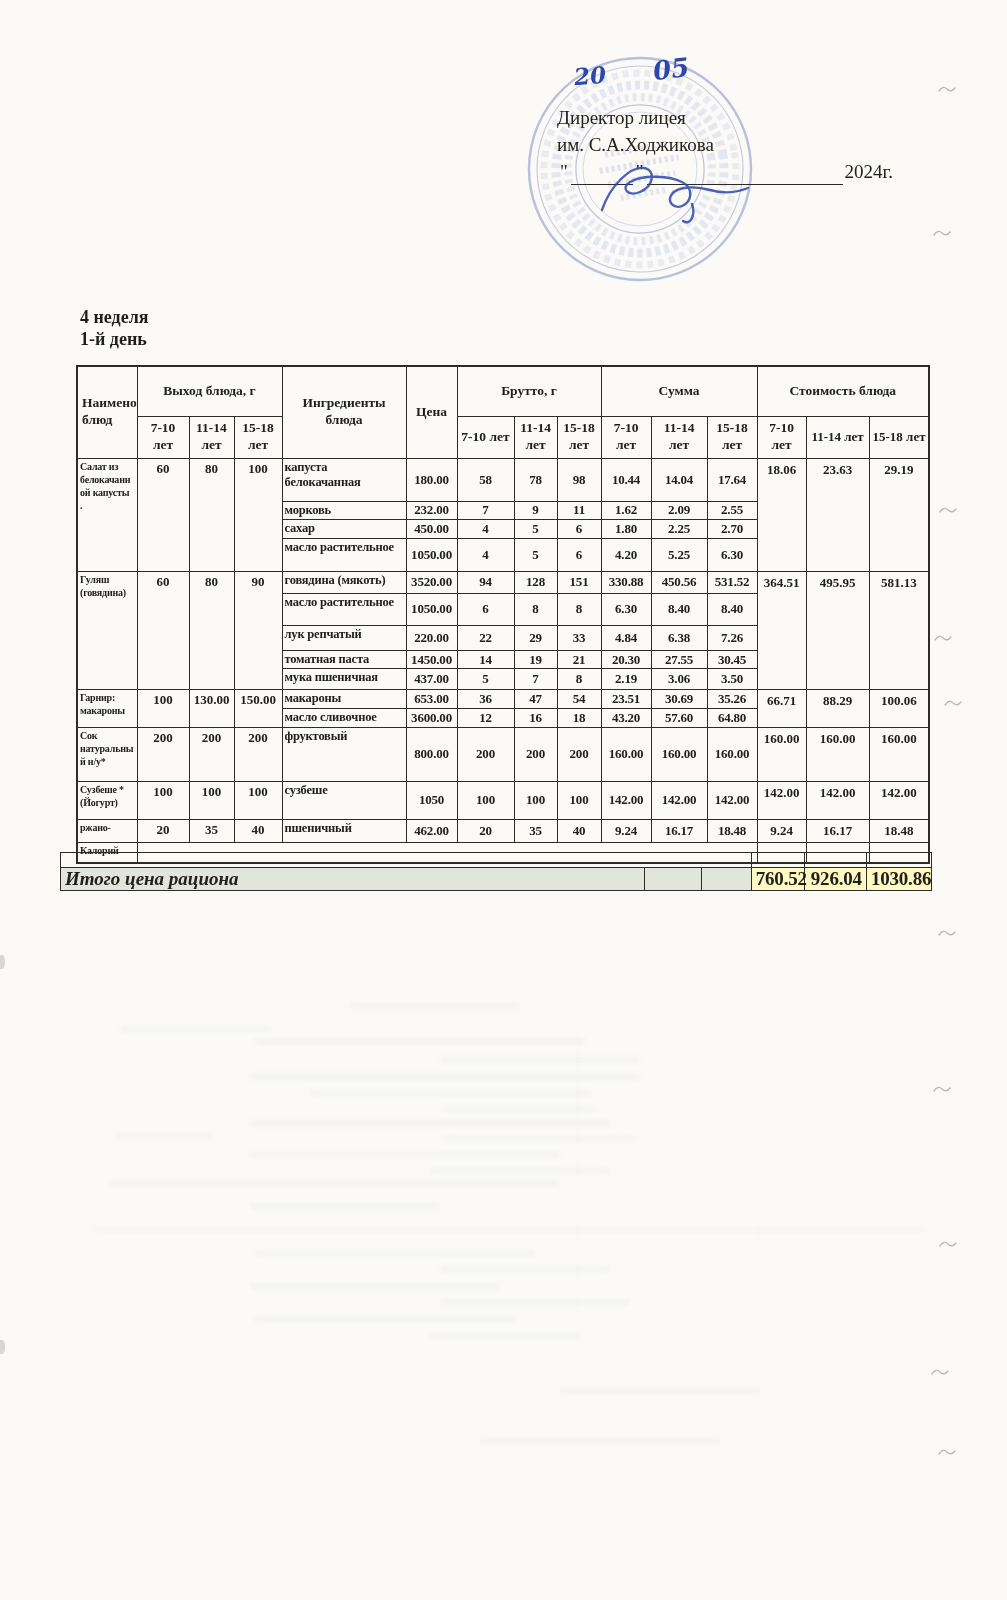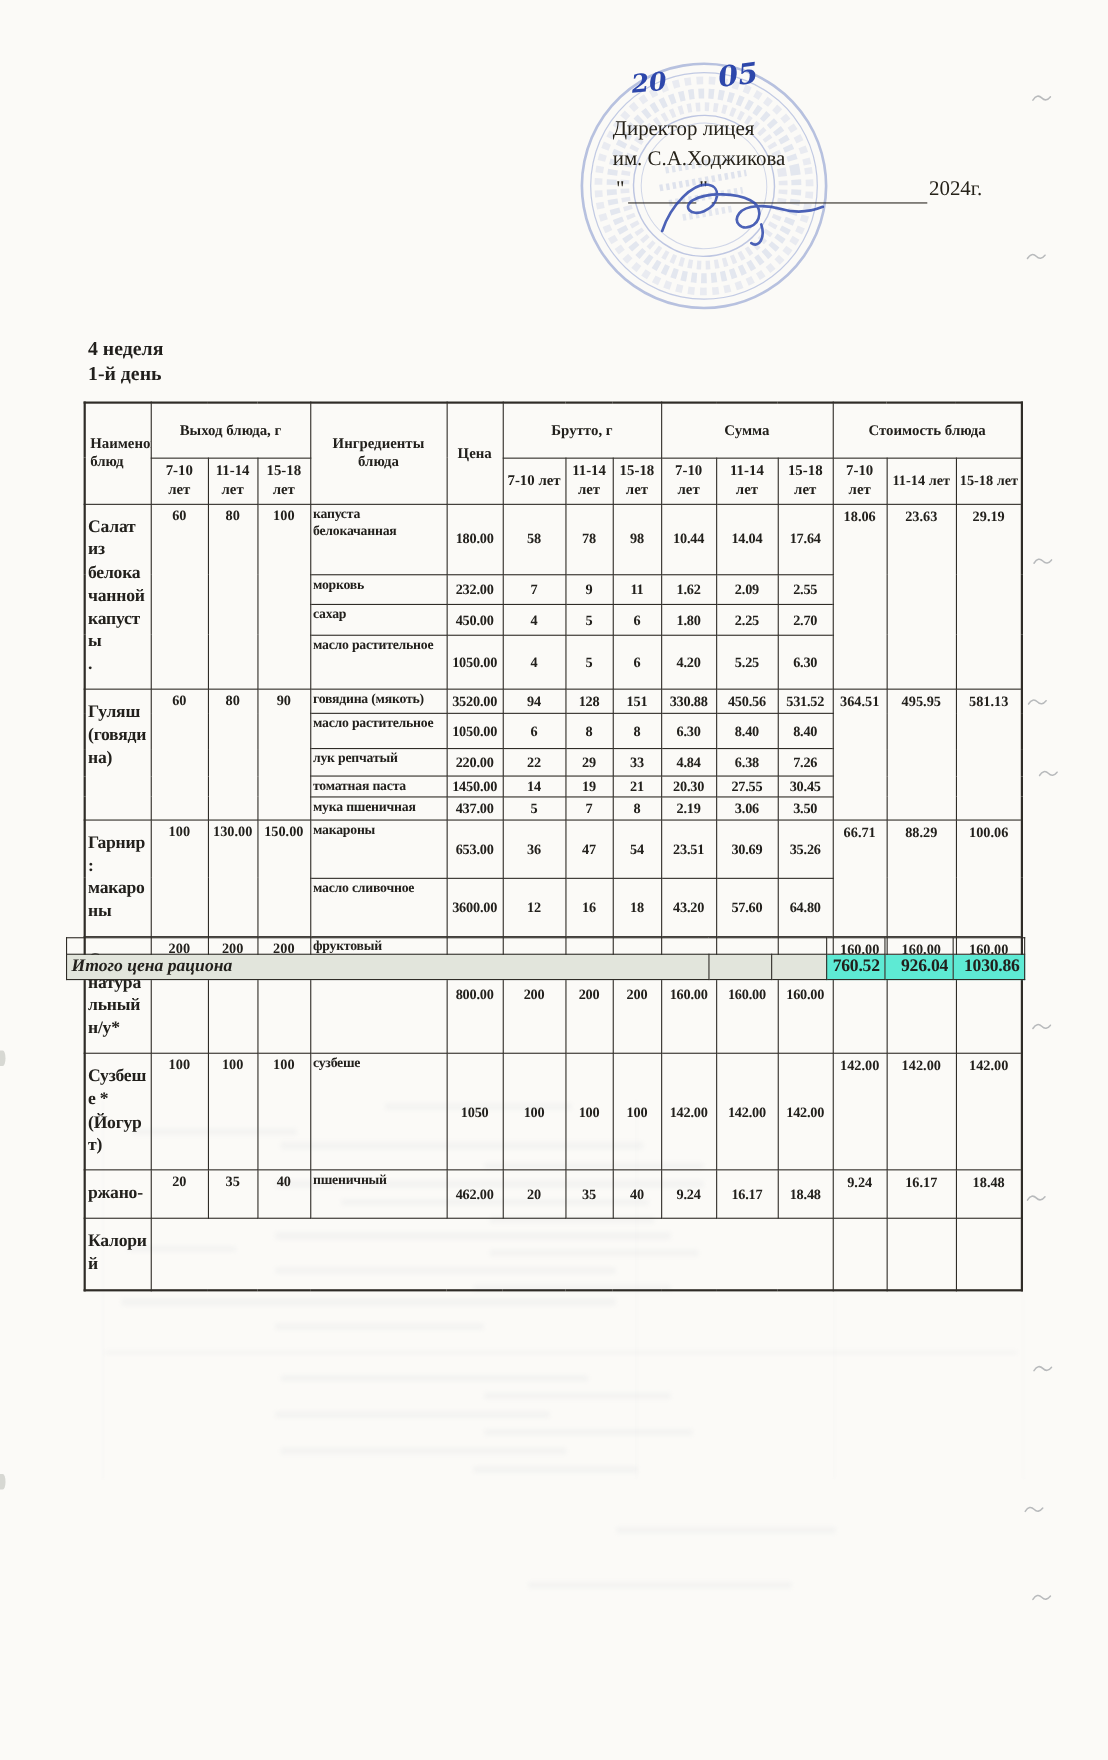--- a/index.html
+++ b/index.html
@@ -41,43 +41,43 @@
     border-collapse:collapse;table-layout:fixed;
     font-size:13px;font-weight:bold;color:#22201c;
     border:2px solid #2f2c27;
   }
   .menu-table th,.menu-table td{border:1.4px solid #2f2c27;padding:0 3px;overflow:hidden;}
   .menu-table th{font-size:13.5px;text-align:center;vertical-align:middle;line-height:1.25;font-weight:bold;}
   .menu-table tr.h1{height:50px;}
   .menu-table tr.h2{height:42px;}
   th.name-h{text-align:left;padding:2px 4px;}
   th.nowrap{white-space:nowrap;font-size:13px;}
-  td.name-cell{vertical-align:top;text-align:left;font-size:16px;line-height:1.3;padding:11px 2px;
+  td.name-cell{vertical-align:top;text-align:left;font-size:10px;line-height:1.3;padding:1px 2px;
     word-break:break-word;white-space:pre-line;letter-spacing:-.2px;}
   td.out-cell{vertical-align:top;text-align:center;padding-top:2px;}
   td.ing-cell{vertical-align:top;text-align:left;font-size:12.5px;line-height:1.25;padding:1px 2px;
     word-break:break-word;letter-spacing:-.2px;}
   td.num-cell{text-align:center;vertical-align:middle;letter-spacing:-.2px;}
   td.cost-cell{vertical-align:top;text-align:center;padding-top:3px;}
   td.merged-empty{}
 
   
   .totals-table{
     position:absolute;left:60px;top:852px;width:872px;
     border-collapse:collapse;table-layout:fixed;
-    font-size:16px;font-weight:bold;color:#22201c;
+    font-size:19px;font-weight:bold;color:#22201c;
     border:1.6px solid #2f2c27;
   }
   .totals-table td{border:1.4px solid #2f2c27;padding:0 4px;}
   .totals-table tr.strip{height:15px;}
   .totals-table tr.trow{height:23px;}
   td.strip-cell{background:transparent;}
   td.totals-label{font-style:italic;text-align:left;background:#e2e5dc;}
   td.totals-empty{background:#e2e5dc;}
-  td.totals-val{text-align:right;background:#5eead4;letter-spacing:-.2px;}
+  td.totals-val{text-align:right;background:#fef9c3;letter-spacing:-.2px;}
 
   
   .pen-mark{position:absolute;opacity:.6;}
   .pen-mark path{stroke:#8d9196;stroke-width:1.4;fill:none;stroke-linecap:round;}
   .edge-smudge{position:absolute;left:0;width:5px;height:14px;background:#b9bbb6;opacity:.55;border-radius:0 50% 50% 0;display:block;}
 </style>
 </head>
 <body>
 
 <div class="page">

